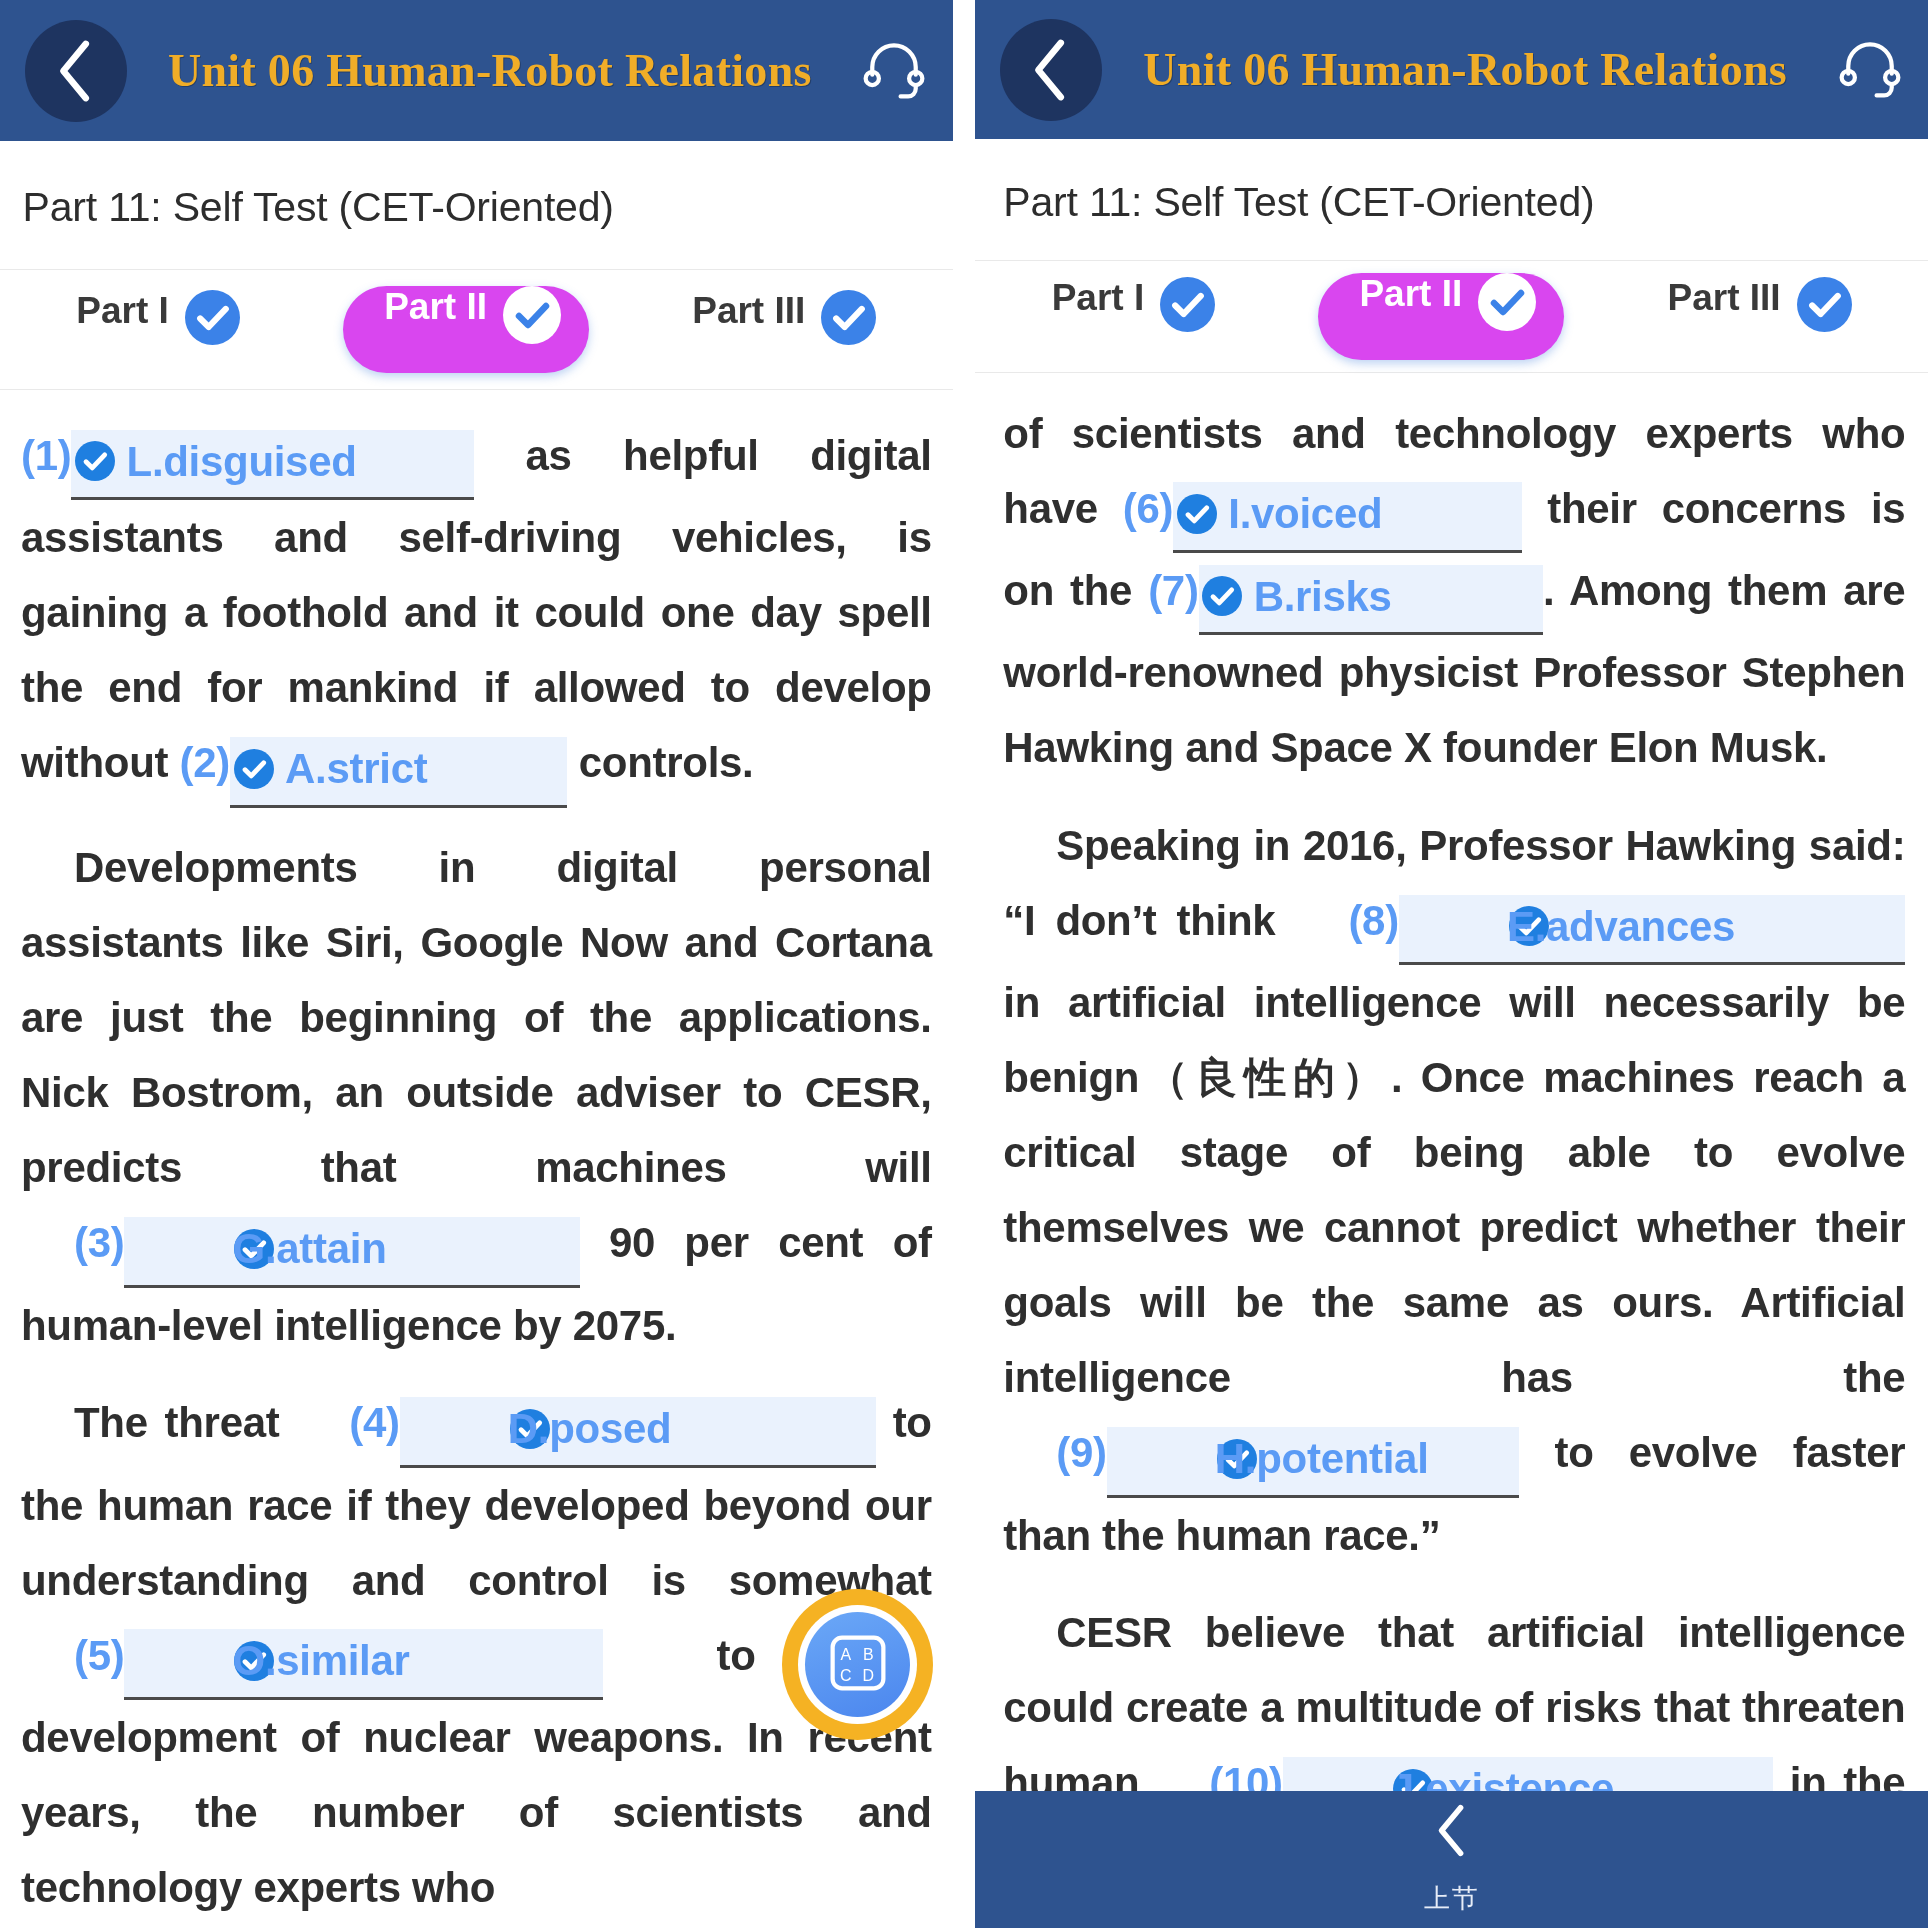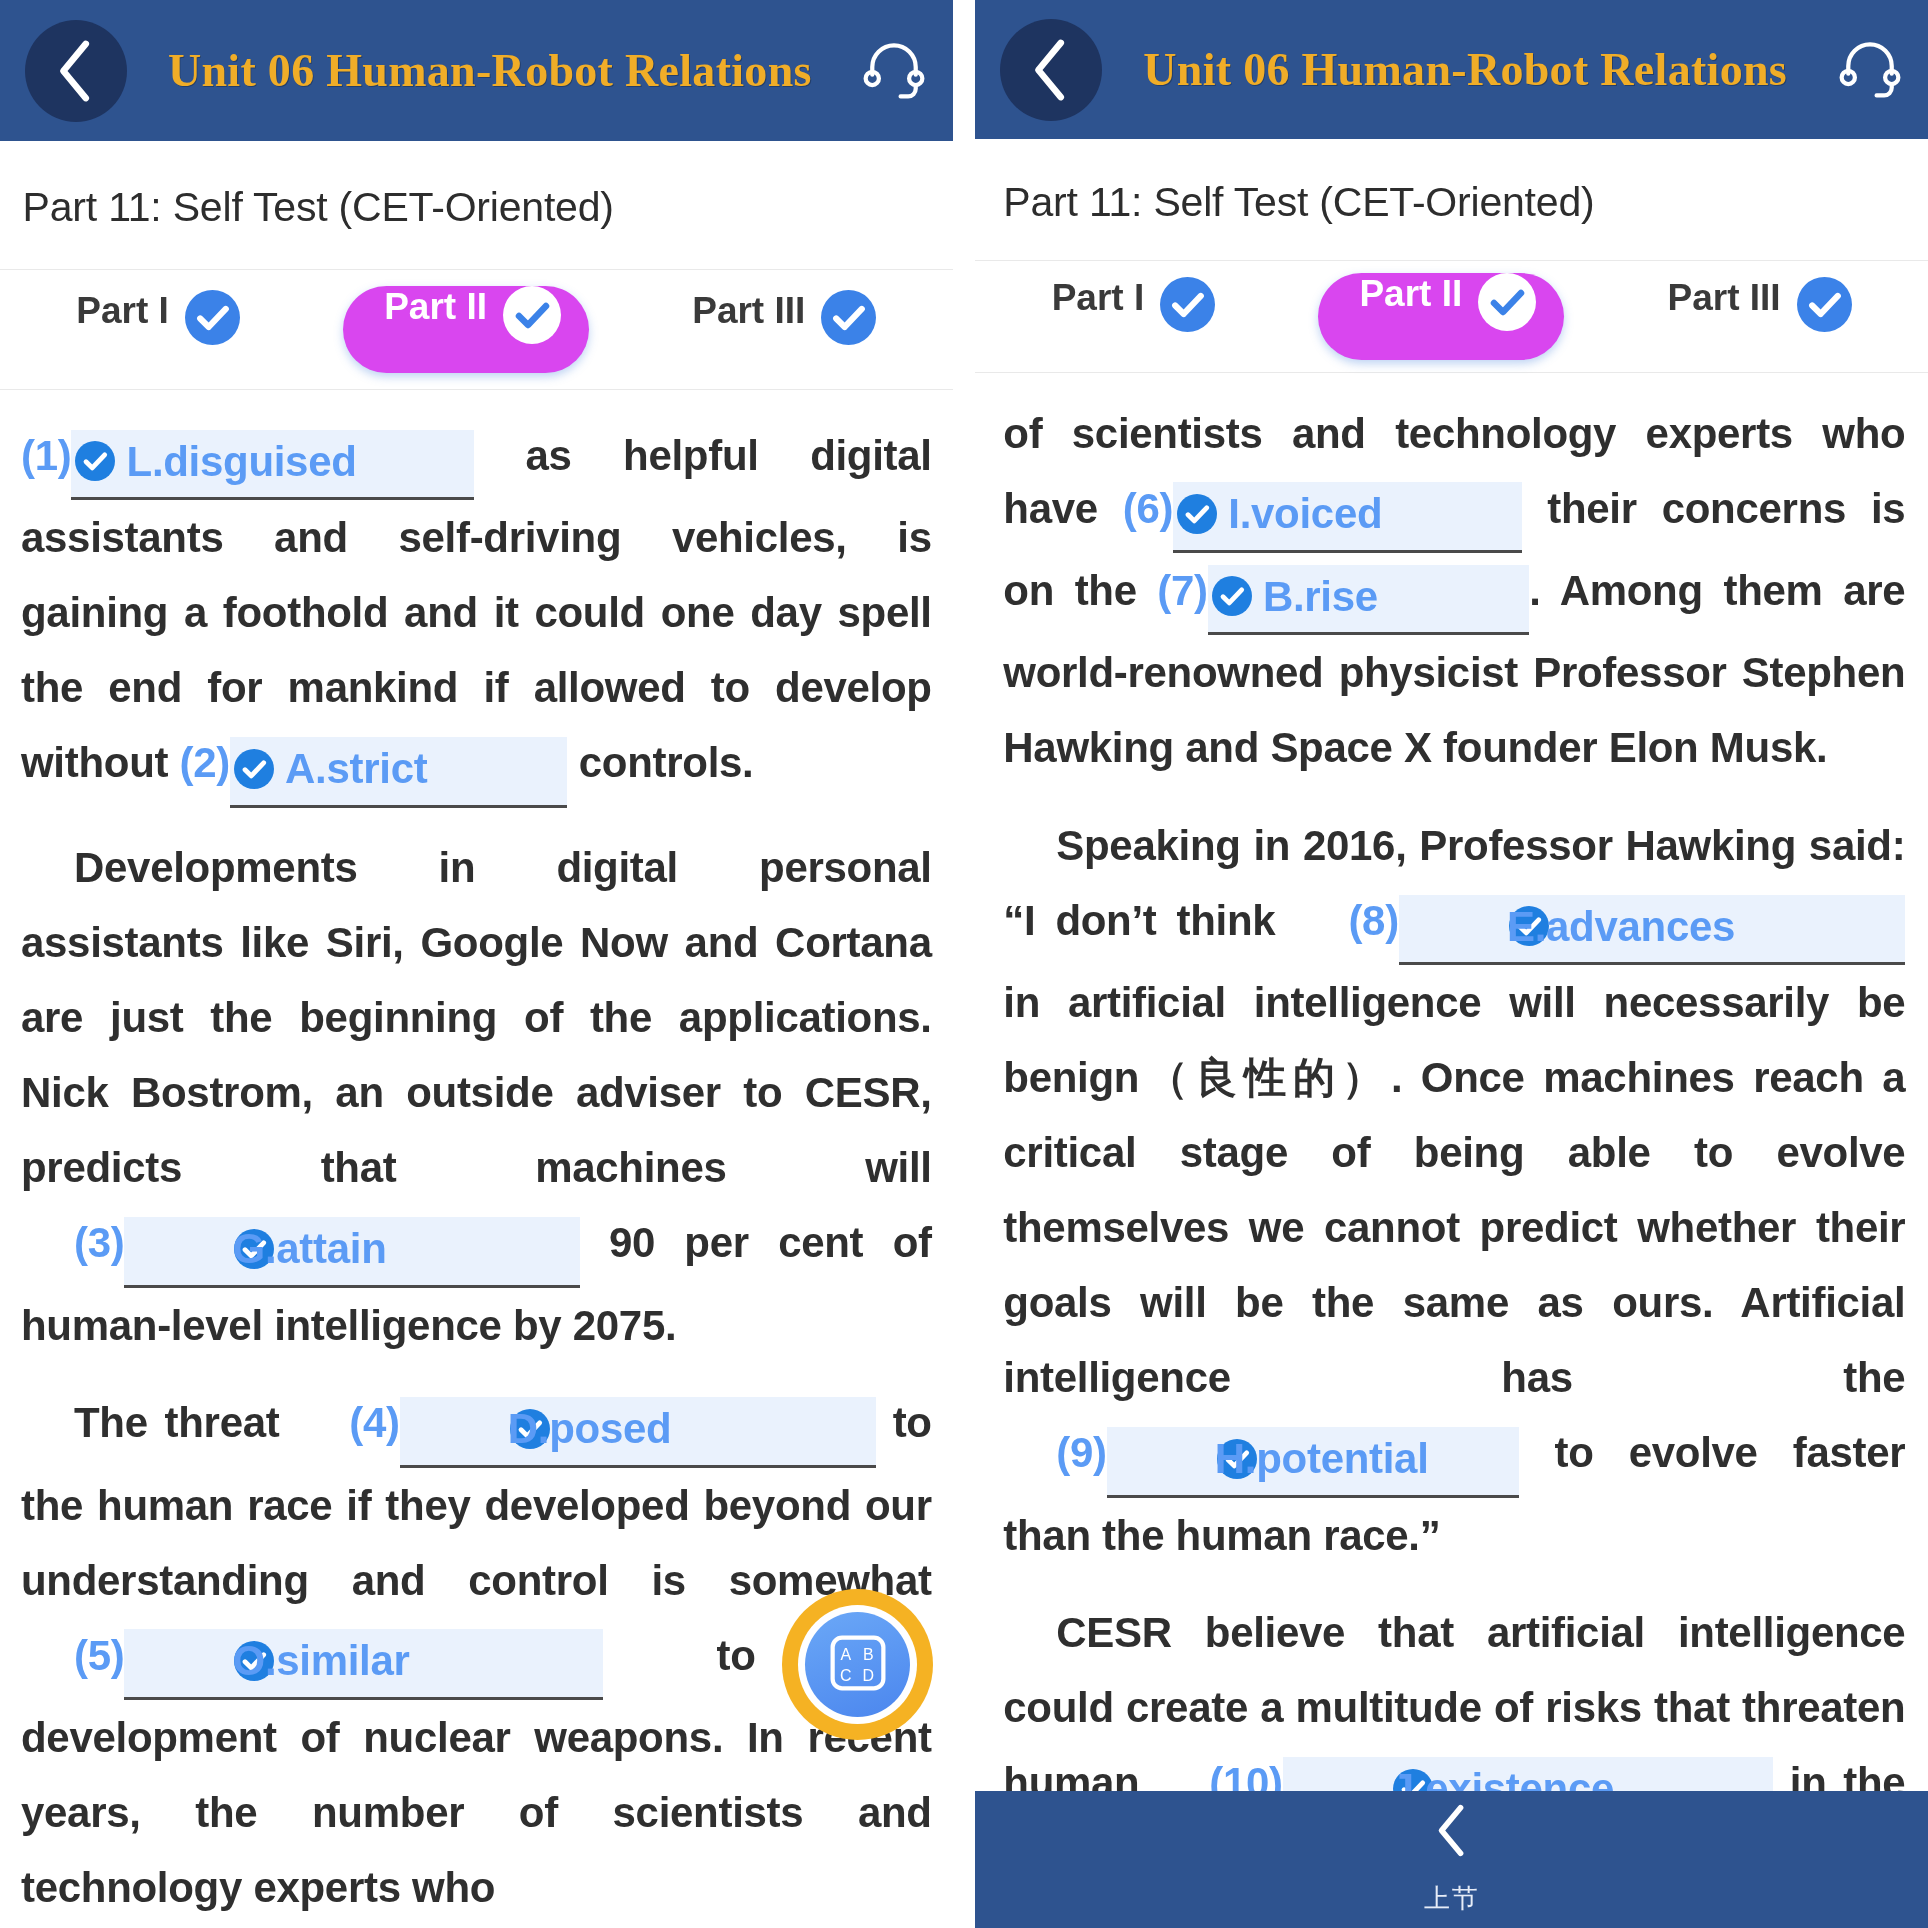--- a/index.html
+++ b/index.html
@@ -366,21 +366,21 @@
     </div>
 
     <div class="content">
       <div>
           <p class="para"><span>of scientists and technology experts who have </span><span class="blank"><span class="num">(6)</span><span class="slot"><span class="badge"><svg width="40" height="40" viewBox="0 0 58 58">
                     <circle cx="29" cy="29" r="29" fill="#1f7fe0"></circle>
                     <polyline points="16,30 25,39 43,20" fill="none" stroke="#fff" stroke-width="7" stroke-linecap="round" stroke-linejoin="round"></polyline>
                   </svg></span><span class="ans">I.voiced</span><span class="filler">&nbsp;&nbsp;&nbsp;&nbsp;&nbsp;&nbsp;&nbsp;&nbsp;&nbsp;&nbsp;&nbsp;</span></span></span><span> their concerns is on the </span><span class="blank"><span class="num">(7)</span><span class="slot"><span class="badge"><svg width="40" height="40" viewBox="0 0 58 58">
                     <circle cx="29" cy="29" r="29" fill="#1f7fe0"></circle>
                     <polyline points="16,30 25,39 43,20" fill="none" stroke="#fff" stroke-width="7" stroke-linecap="round" stroke-linejoin="round"></polyline>
-                  </svg></span><span class="ans">B.rise</span><span class="filler">&nbsp;&nbsp;&nbsp;&nbsp;&nbsp;&nbsp;&nbsp;&nbsp;&nbsp;&nbsp;&nbsp;&nbsp;</span></span></span><span>. Among them are world-renowned physicist Professor Stephen Hawking and Space X founder Elon Musk.</span></p>
+                  </svg></span><span class="ans">B.risks</span><span class="filler">&nbsp;&nbsp;&nbsp;&nbsp;&nbsp;&nbsp;&nbsp;&nbsp;&nbsp;&nbsp;&nbsp;&nbsp;</span></span></span><span>. Among them are world-renowned physicist Professor Stephen Hawking and Space X founder Elon Musk.</span></p>
           <p class="para indent"><span>Speaking in 2016, Professor Hawking said: “I don’t think </span><span class="blank"><span class="num">(8)</span><span class="slot"><span class="badge"><svg width="40" height="40" viewBox="0 0 58 58">
                     <circle cx="29" cy="29" r="29" fill="#1f7fe0"></circle>
                     <polyline points="16,30 25,39 43,20" fill="none" stroke="#fff" stroke-width="7" stroke-linecap="round" stroke-linejoin="round"></polyline>
                   </svg></span><span class="ans">E.advances</span><span class="filler">&nbsp;&nbsp;&nbsp;&nbsp;&nbsp;&nbsp;&nbsp;&nbsp;&nbsp;</span></span></span><span> in artificial intelligence will necessarily be benign（良性的）. Once machines reach a critical stage of being able to evolve themselves we cannot predict whether their goals will be the same as ours. Artificial intelligence has the </span><span class="blank"><span class="num">(9)</span><span class="slot"><span class="badge"><svg width="40" height="40" viewBox="0 0 58 58">
                     <circle cx="29" cy="29" r="29" fill="#1f7fe0"></circle>
                     <polyline points="16,30 25,39 43,20" fill="none" stroke="#fff" stroke-width="7" stroke-linecap="round" stroke-linejoin="round"></polyline>
                   </svg></span><span class="ans">H.potential</span><span class="filler">&nbsp;&nbsp;</span></span></span><span> to evolve faster than the human race.”</span></p>
           <p class="para indent"><span>CESR believe that artificial intelligence could create a multitude of risks that threaten human </span><span class="blank"><span class="num">(10)</span><span class="slot"><span class="badge"><svg width="40" height="40" viewBox="0 0 58 58">
                     <circle cx="29" cy="29" r="29" fill="#1f7fe0"></circle>
                     <polyline points="16,30 25,39 43,20" fill="none" stroke="#fff" stroke-width="7" stroke-linecap="round" stroke-linejoin="round"></polyline>

